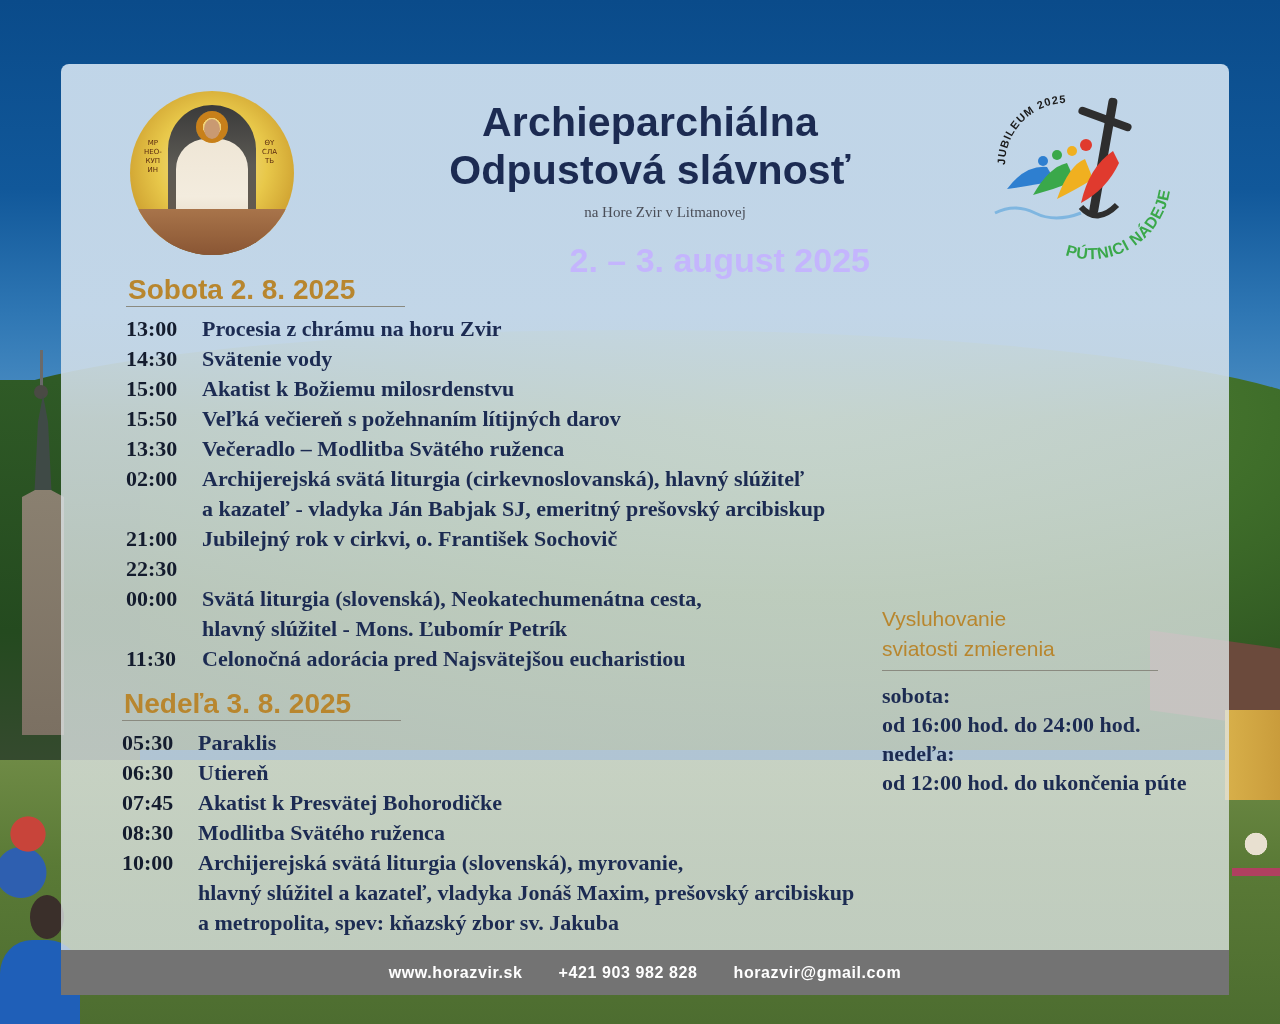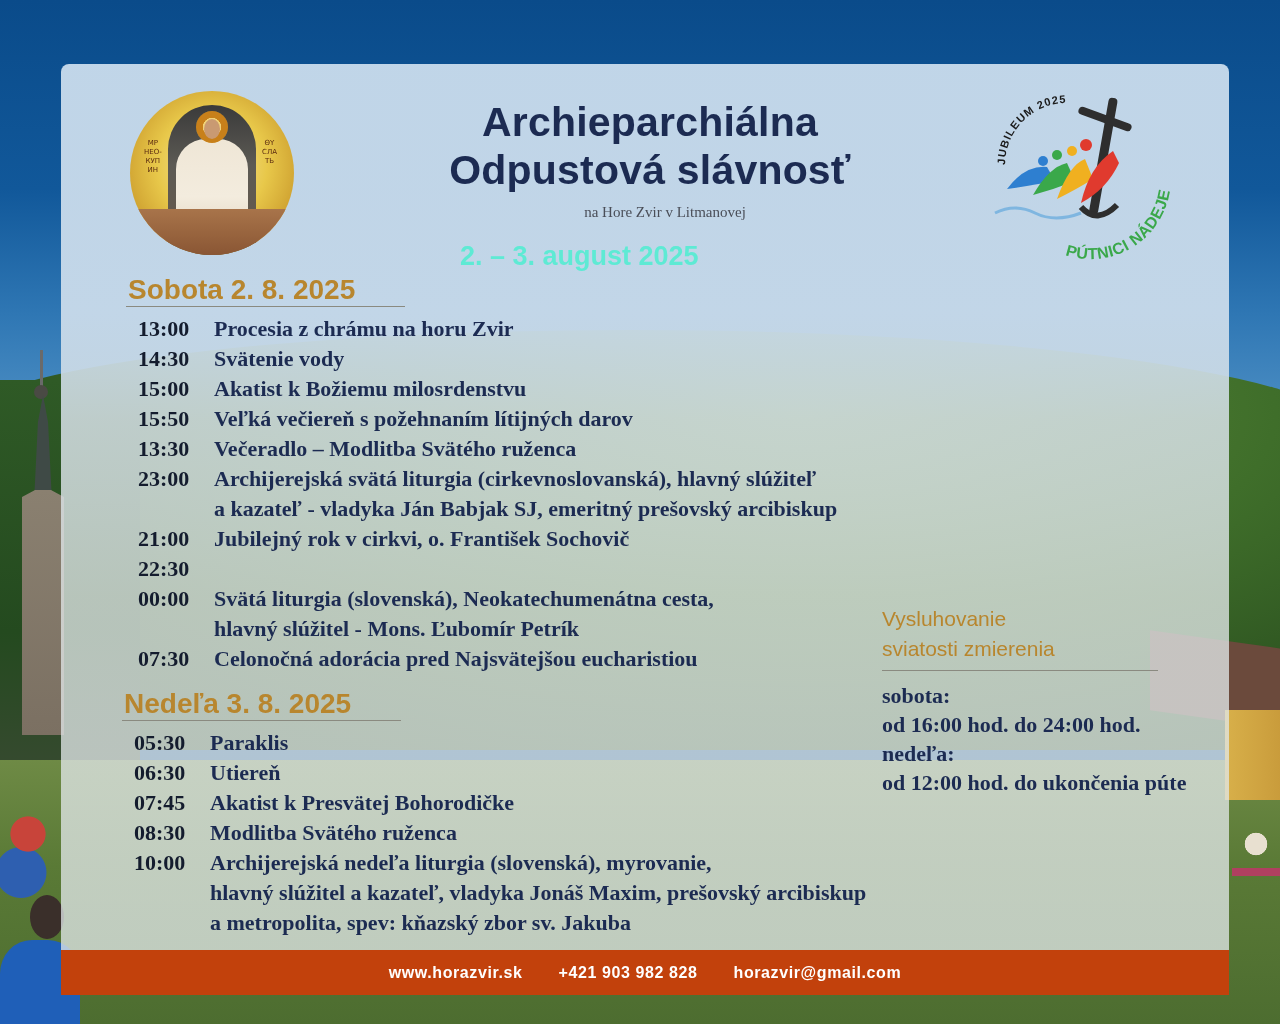--- a/index.html
+++ b/index.html
@@ -114,57 +114,57 @@
     .title {
       position: absolute; left: 390px; top: 98px; width: 520px; text-align: center;
       font-family: "Liberation Sans", sans-serif; font-weight: bold; color: #1c2b52;
       font-size: 41px; line-height: 48px; letter-spacing: 0.2px;
     }
     .subtitle {
       position: absolute; left: 390px; top: 204px; width: 550px; text-align: center;
       font-family: "Liberation Serif", serif; font-size: 15px; color: #4a4e58;
     }
     .date-range {
-      position: absolute; left: 460px; top: 241px; width: 410px; text-align: left;
-      font-family: "Liberation Sans", sans-serif; font-weight: bold; color: #5eead4;
-      font-size: 27px;
+      position: absolute; left: 460px; top: 241px; width: 410px; text-align: right;
+      font-family: "Liberation Sans", sans-serif; font-weight: bold; color: #c4b5fd;
+      font-size: 34px;
     }
 
     
     .jubilee-logo { position: absolute; left: 985px; top: 85px; width: 190px; height: 185px; }
 
     
     .section-head {
       position: absolute; font-family: "Liberation Sans", sans-serif; font-weight: bold;
       color: #b8862e; font-size: 28px;
     }
     .rule { position: absolute; height: 1px; background: #8a8a80; }
 
     .schedule { position: absolute; font-family: "Liberation Serif", serif; font-weight: bold;
       color: #1c2b52; font-size: 22px; }
-    .row { display: flex; height: 30px; line-height: 30px; white-space: nowrap; margin-left: 12px; }
+    .row { display: flex; height: 30px; line-height: 30px; white-space: nowrap; }
     .row .time { width: 76px; flex: 0 0 76px; color: #141c2e; }
     .row .desc { flex: 1; }
     .row.cont .time { visibility: hidden; }
 
     .confession { position: absolute; left: 882px; top: 604px; width: 340px; }
     .confession .head {
       font-family: "Liberation Sans", sans-serif; font-weight: normal; color: #b8862e;
       font-size: 21px; line-height: 30px;
     }
     .confession .rule-inner { height: 1px; background: #8a8a80; width: 276px; margin-top: 6px; margin-bottom: 10px; }
     .confession .line {
       font-family: "Liberation Serif", serif; font-weight: bold; color: #1c2b52;
       font-size: 22px; line-height: 29px; white-space: nowrap;
     }
 
     
     .footer {
       position: absolute; left: 61px; top: 950px; width: 1168px; height: 45px;
-      background: #c2410c; display: flex; justify-content: center; align-items: center; gap: 36px;
+      background: #737373; display: flex; justify-content: center; align-items: center; gap: 36px;
       font-family: "Liberation Sans", sans-serif; font-weight: bold; color: #ffffff; font-size: 16px;
       letter-spacing: 0.6px;
     }
     .footer span { cursor: pointer; }
   </style>
 </head>
 <body>
 
 <div class="bg">
   <div class="bg-sky"></div>
@@ -256,21 +256,21 @@
     </div>
   <div class="row">
       <span class="time">15:50</span>
       <span class="desc">Veľká večiereň s požehnaním lítijných darov</span>
     </div>
   <div class="row">
       <span class="time">13:30</span>
       <span class="desc">Večeradlo – Modlitba Svätého ruženca</span>
     </div>
   <div class="row">
-      <span class="time">23:00</span>
+      <span class="time">02:00</span>
       <span class="desc">Archijerejská svätá liturgia (cirkevnoslovanská), hlavný slúžiteľ</span>
     </div>
   <div class="row cont">
       <span class="time"></span>
       <span class="desc">a kazateľ - vladyka Ján Babjak SJ, emeritný prešovský arcibiskup</span>
     </div>
   <div class="row">
       <span class="time">21:00</span>
       <span class="desc">Jubilejný rok v cirkvi, o. František Sochovič</span>
     </div>
@@ -279,21 +279,21 @@
     </div>
   <div class="row">
       <span class="time">00:00</span>
       <span class="desc">Svätá liturgia (slovenská), Neokatechumenátna cesta,</span>
     </div>
   <div class="row cont">
       <span class="time"></span>
       <span class="desc">hlavný slúžitel - Mons. Ľubomír Petrík</span>
     </div>
   <div class="row">
-      <span class="time">07:30</span>
+      <span class="time">11:30</span>
       <span class="desc">Celonočná adorácia pred Najsvätejšou eucharistiou</span>
     </div>
 </div>
 
 <div class="section-head" style="left:124px; top:688px;">Nedeľa 3. 8. 2025</div>
 <div class="rule" style="left:122px; top:720px; width:279px;"></div>
 
 <div class="schedule" style="left:122px; top:728px;">
   <div class="row">
       <span class="time">05:30</span>
@@ -306,21 +306,21 @@
   <div class="row">
       <span class="time">07:45</span>
       <span class="desc">Akatist k Presvätej Bohorodičke</span>
     </div>
   <div class="row">
       <span class="time">08:30</span>
       <span class="desc">Modlitba Svätého ruženca</span>
     </div>
   <div class="row">
       <span class="time">10:00</span>
-      <span class="desc">Archijerejská nedeľa liturgia (slovenská), myrovanie,</span>
+      <span class="desc">Archijerejská svätá liturgia (slovenská), myrovanie,</span>
     </div>
   <div class="row cont">
       <span class="time"></span>
       <span class="desc">hlavný slúžitel a kazateľ, vladyka Jonáš Maxim, prešovský arcibiskup</span>
     </div>
   <div class="row cont">
       <span class="time"></span>
       <span class="desc">a metropolita, spev: kňazský zbor sv. Jakuba</span>
     </div>
 </div>

